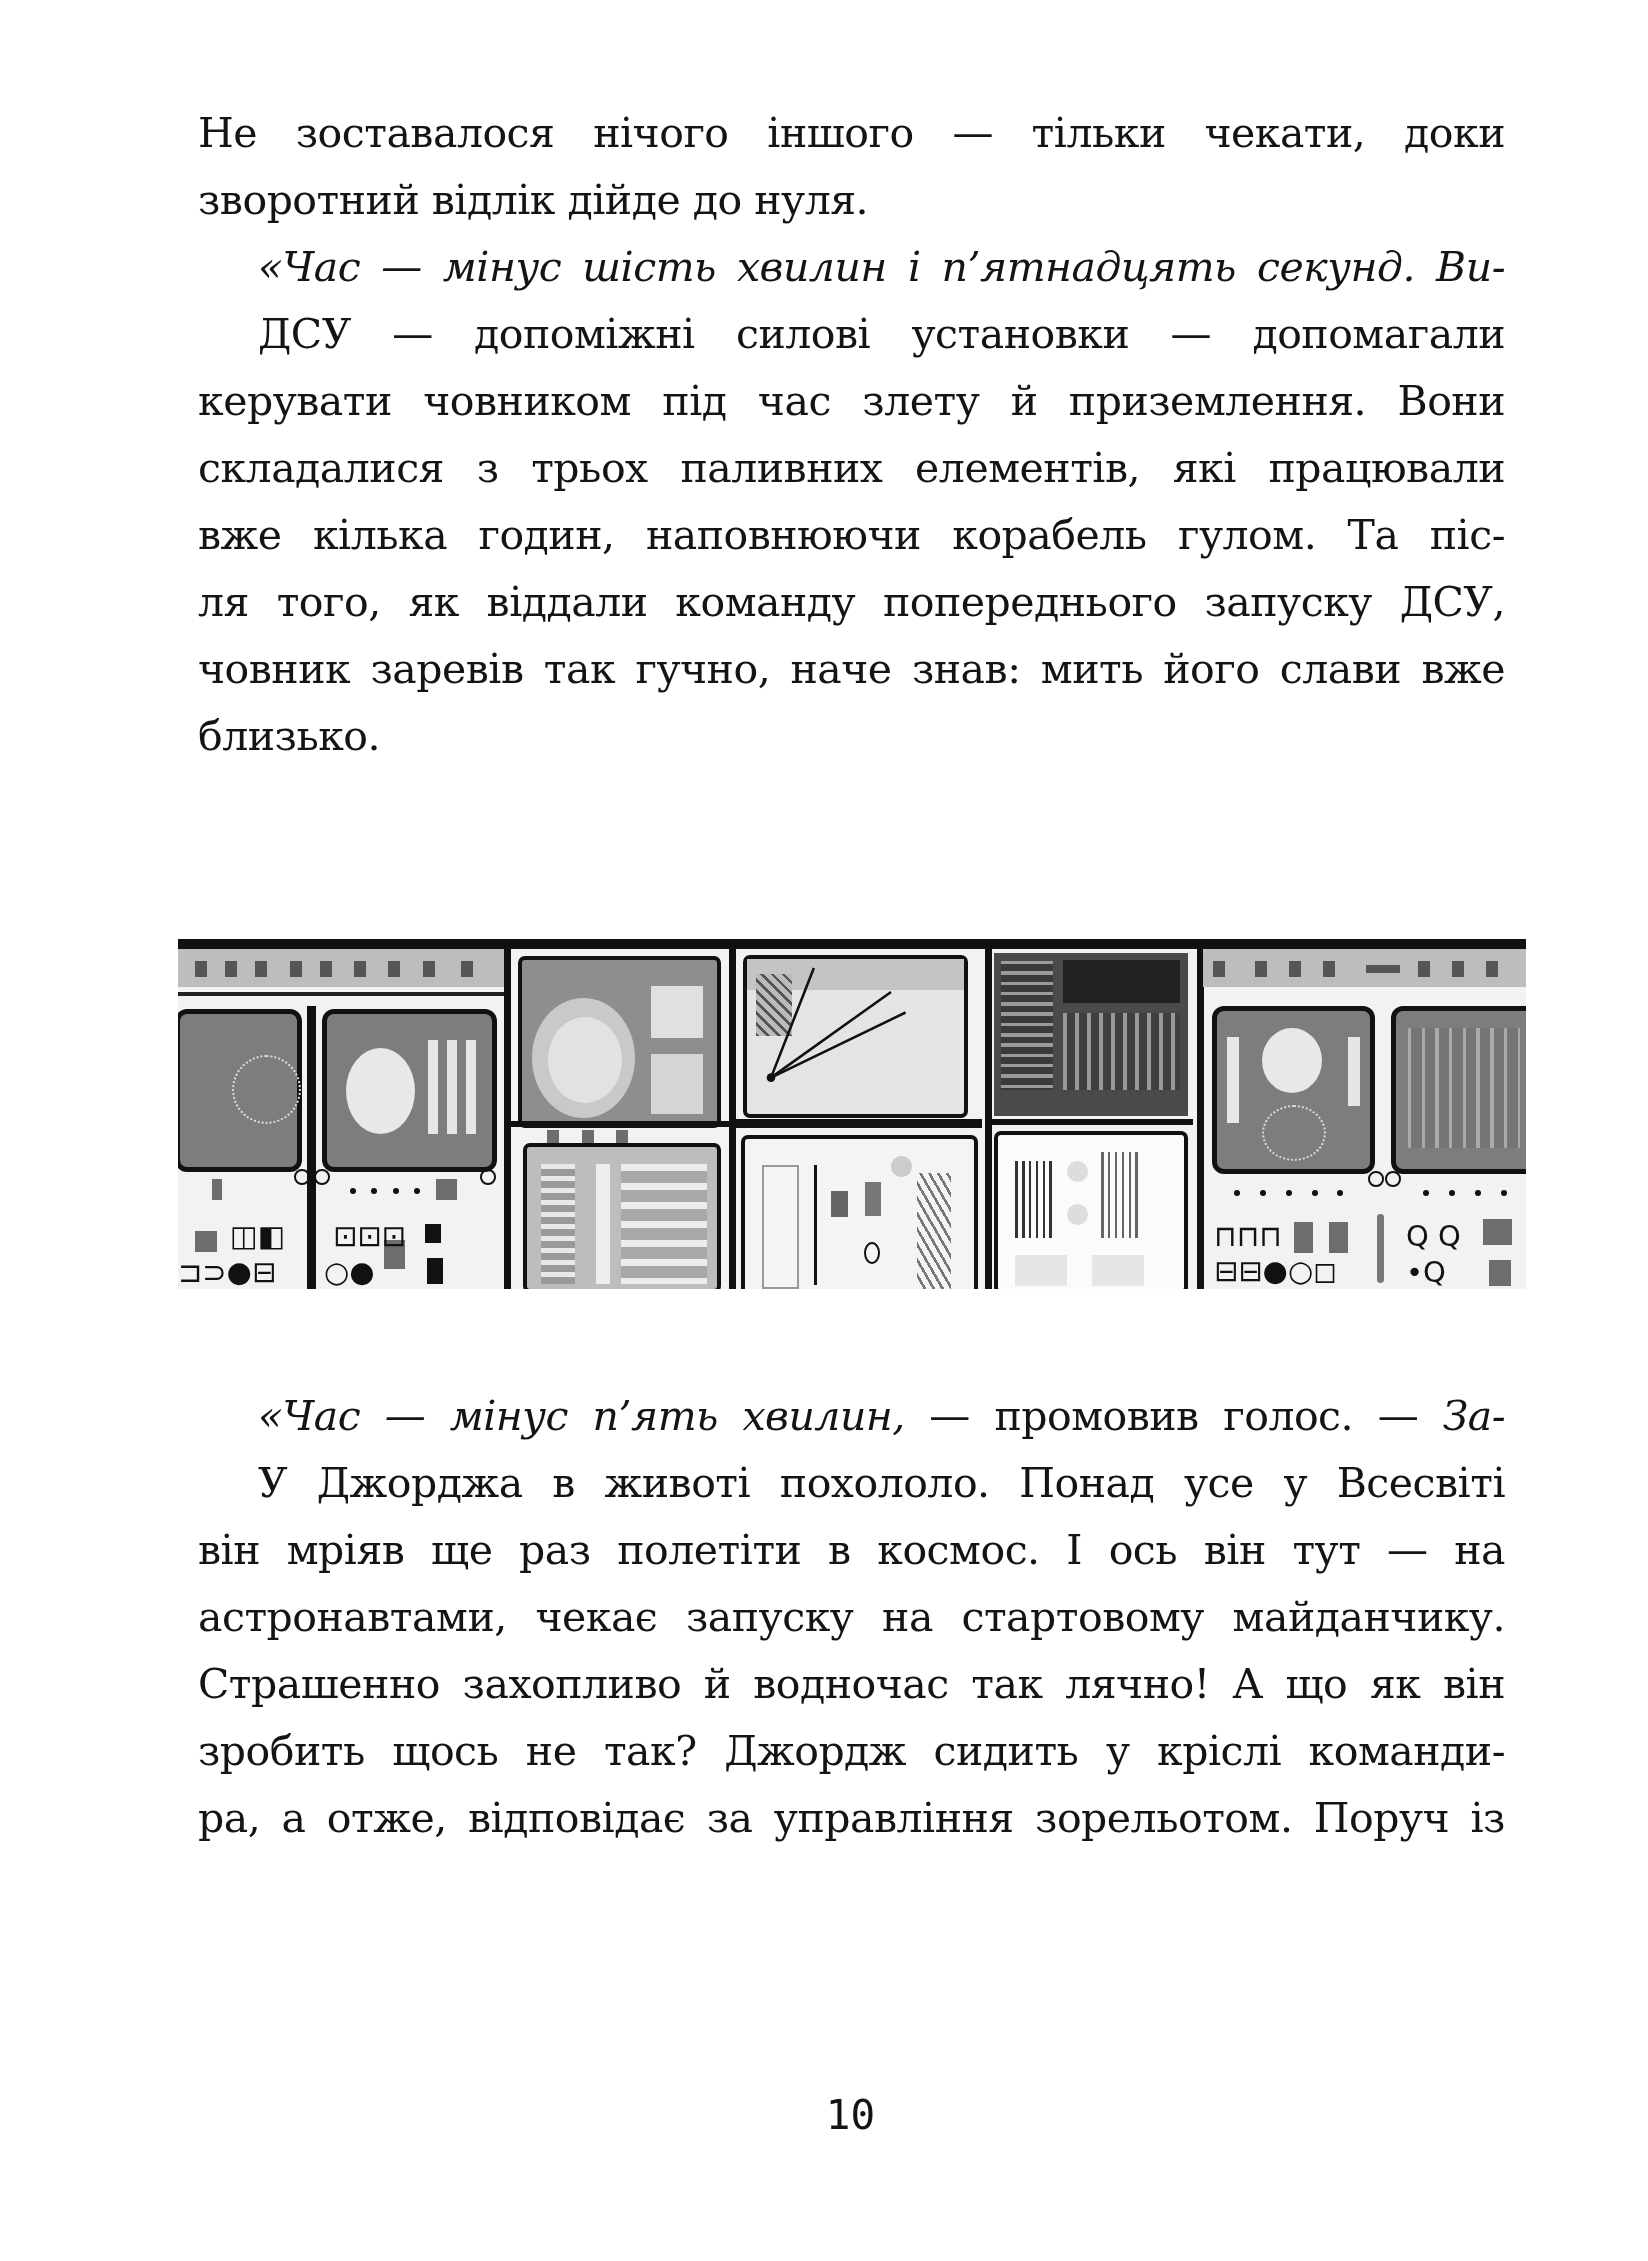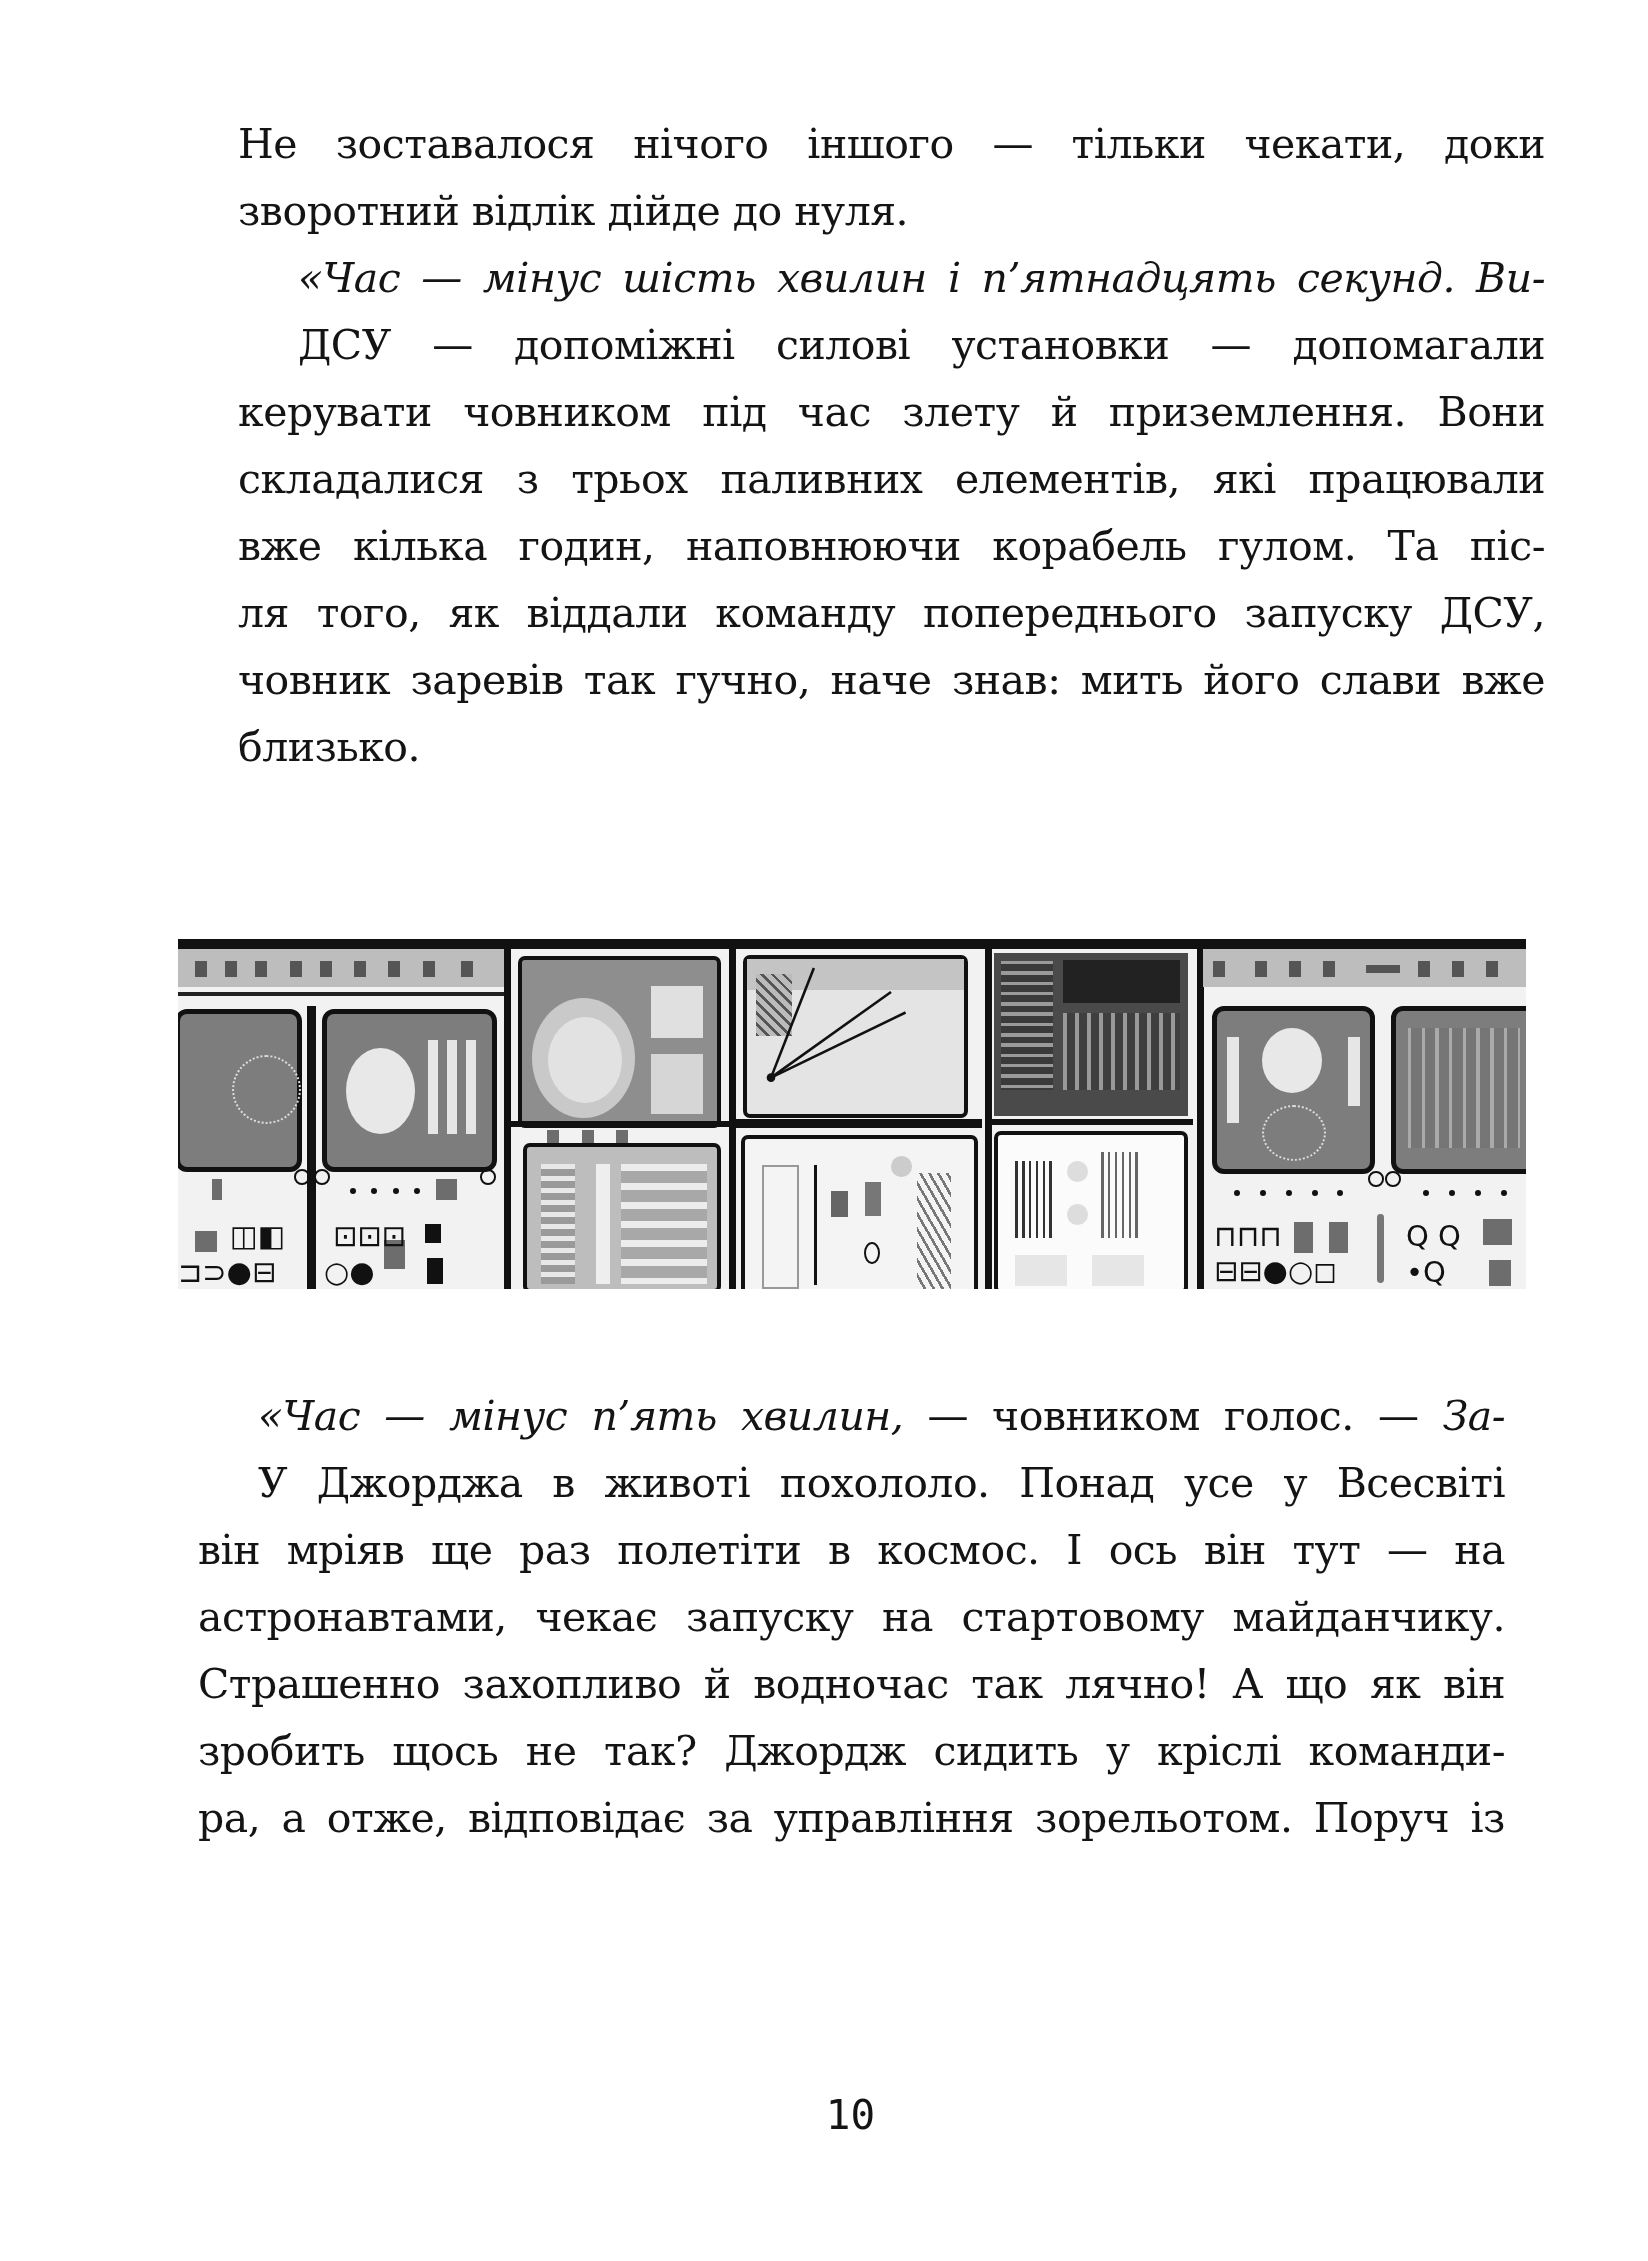--- a/index.html
+++ b/index.html
@@ -4,21 +4,21 @@
 <style>
   html, body { margin: 0; padding: 0; background: #ffffff; }
   body { width: 1649px; height: 2261px; position: relative; overflow: hidden; }
   .page { position: absolute; left: 0; top: 0; width: 1649px; height: 2261px; background: #ffffff; }
   .text-block {
     position: absolute; left: 198px; width: 1307px;
     font-family: "DejaVu Serif", "Liberation Serif", serif;
     font-size: 41px; line-height: 67px; color: #141414;
     letter-spacing: -0.5px;
   }
-  .text-block.top { top: 111px; margin-left: 40px; }
+  .text-block.top { top: 100px; }
   .text-block.bottom { top: 1383px; }
   .line { display: block; white-space: nowrap; height: 67px; text-align: justify; text-align-last: justify; }
   .line.last { text-align-last: left; }
   .line.indent { padding-left: 60px; }
   .it { font-style: italic; }
   .page-number {
     position: absolute; left: 0; width: 1649px; top: 2091px; text-align: center;
     font-family: "DejaVu Sans Mono", "Liberation Mono", monospace; font-size: 41px; color: #141414;
     padding-left: 52px; box-sizing: border-box;
   }
@@ -197,21 +197,21 @@
     <div class="ctrl" style="left:1151px;top:283px;width:19px;height:31px;"></div>
     <div class="glyph" style="left:1036px;top:318px;">⊟⊟●○◻</div>
     <div style="position:absolute;left:1199px;top:275px;width:6.9px;height:69px;background:#777;border-radius:3.4px;"></div>
     <div class="glyph" style="left:1228px;top:283px;">Q Q</div>
     <div class="glyph" style="left:1228px;top:319px;">•Q</div>
     <div class="ctrl" style="left:1305px;top:280px;width:29px;height:26px;"></div>
     <div class="ctrl" style="left:1311px;top:321px;width:22px;height:26px;"></div>
   </div>
 
   <div class="text-block bottom">
-    <span class="line indent"><span class="it">«Час — мінус п’ять хвилин,</span><span> — човником голос. — </span><span class="it">За-</span></span>
+    <span class="line indent"><span class="it">«Час — мінус п’ять хвилин,</span><span> — промовив голос. — </span><span class="it">За-</span></span>
     <span class="line indent">У Джорджа в животі похололо. Понад усе у Всесвіті</span>
     <span class="line">він мріяв ще раз полетіти в космос. І ось він тут — на</span>
     <span class="line">астронавтами, чекає запуску на стартовому майданчику.</span>
     <span class="line">Страшенно захопливо й водночас так лячно! А що як він</span>
     <span class="line">зробить щось не так? Джордж сидить у кріслі команди-</span>
     <span class="line">ра, а отже, відповідає за управління зорельотом. Поруч із</span>
   </div>
 
   <div class="page-number">10</div>
 </div>

